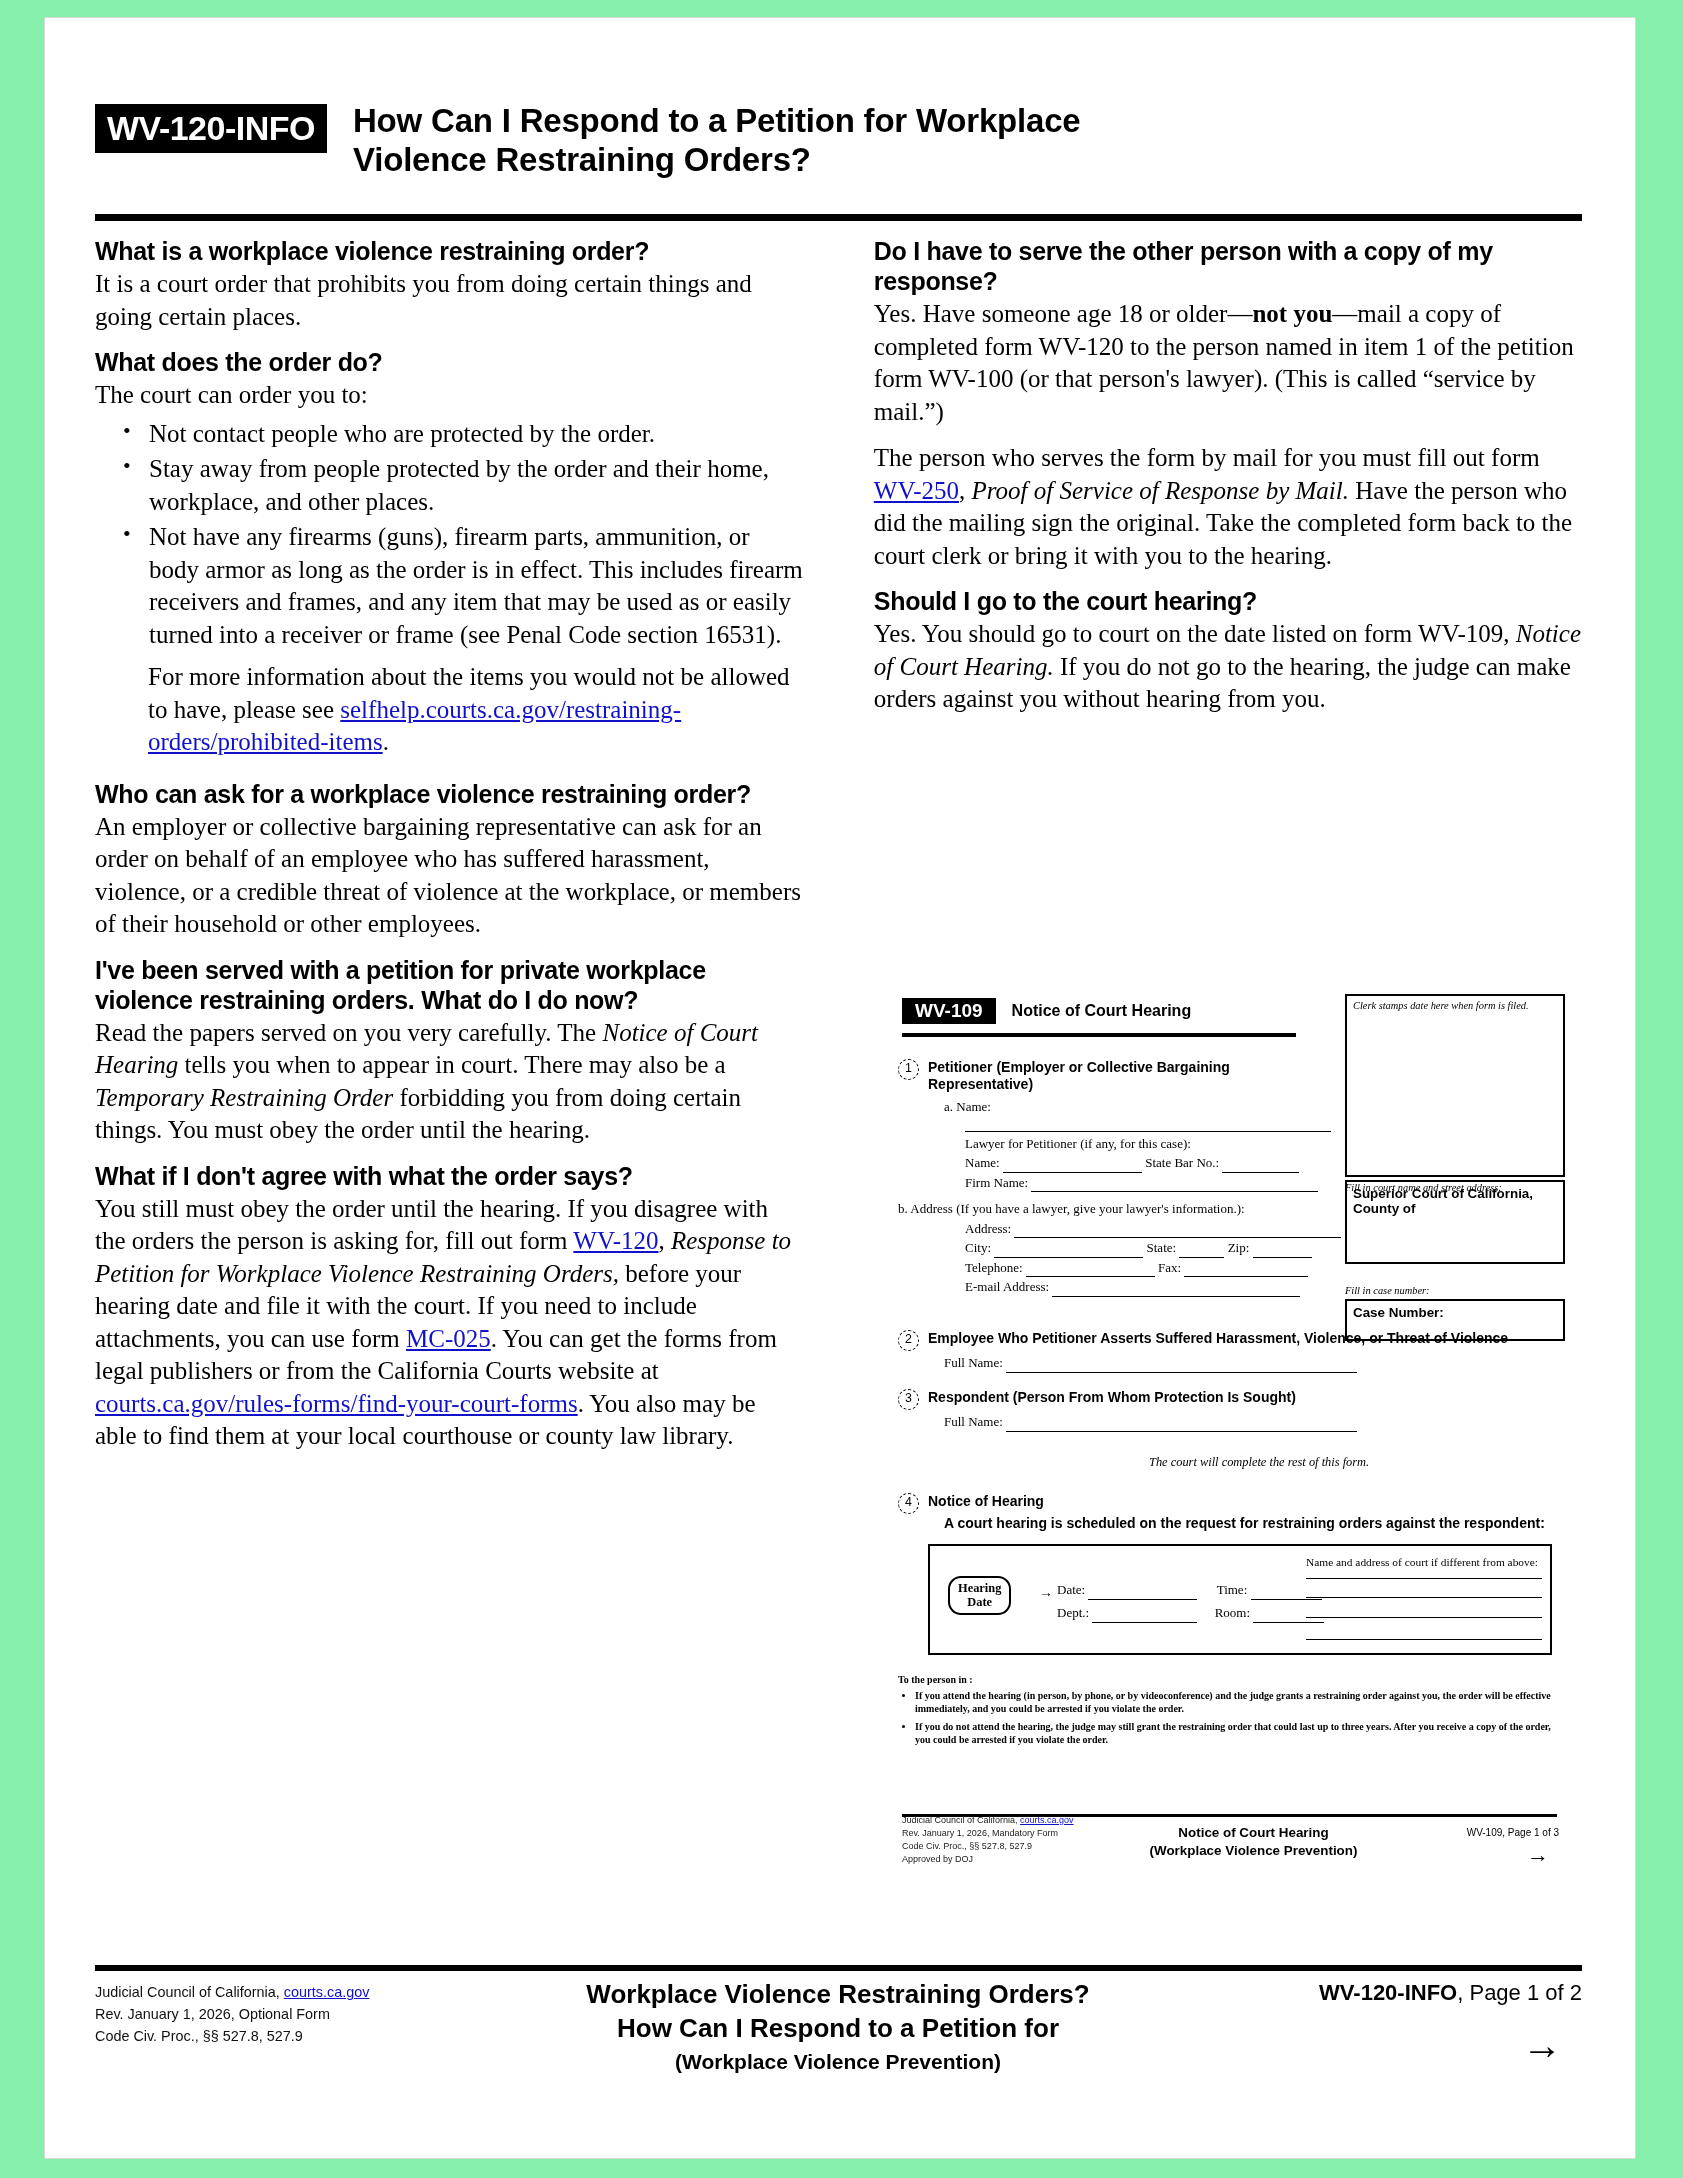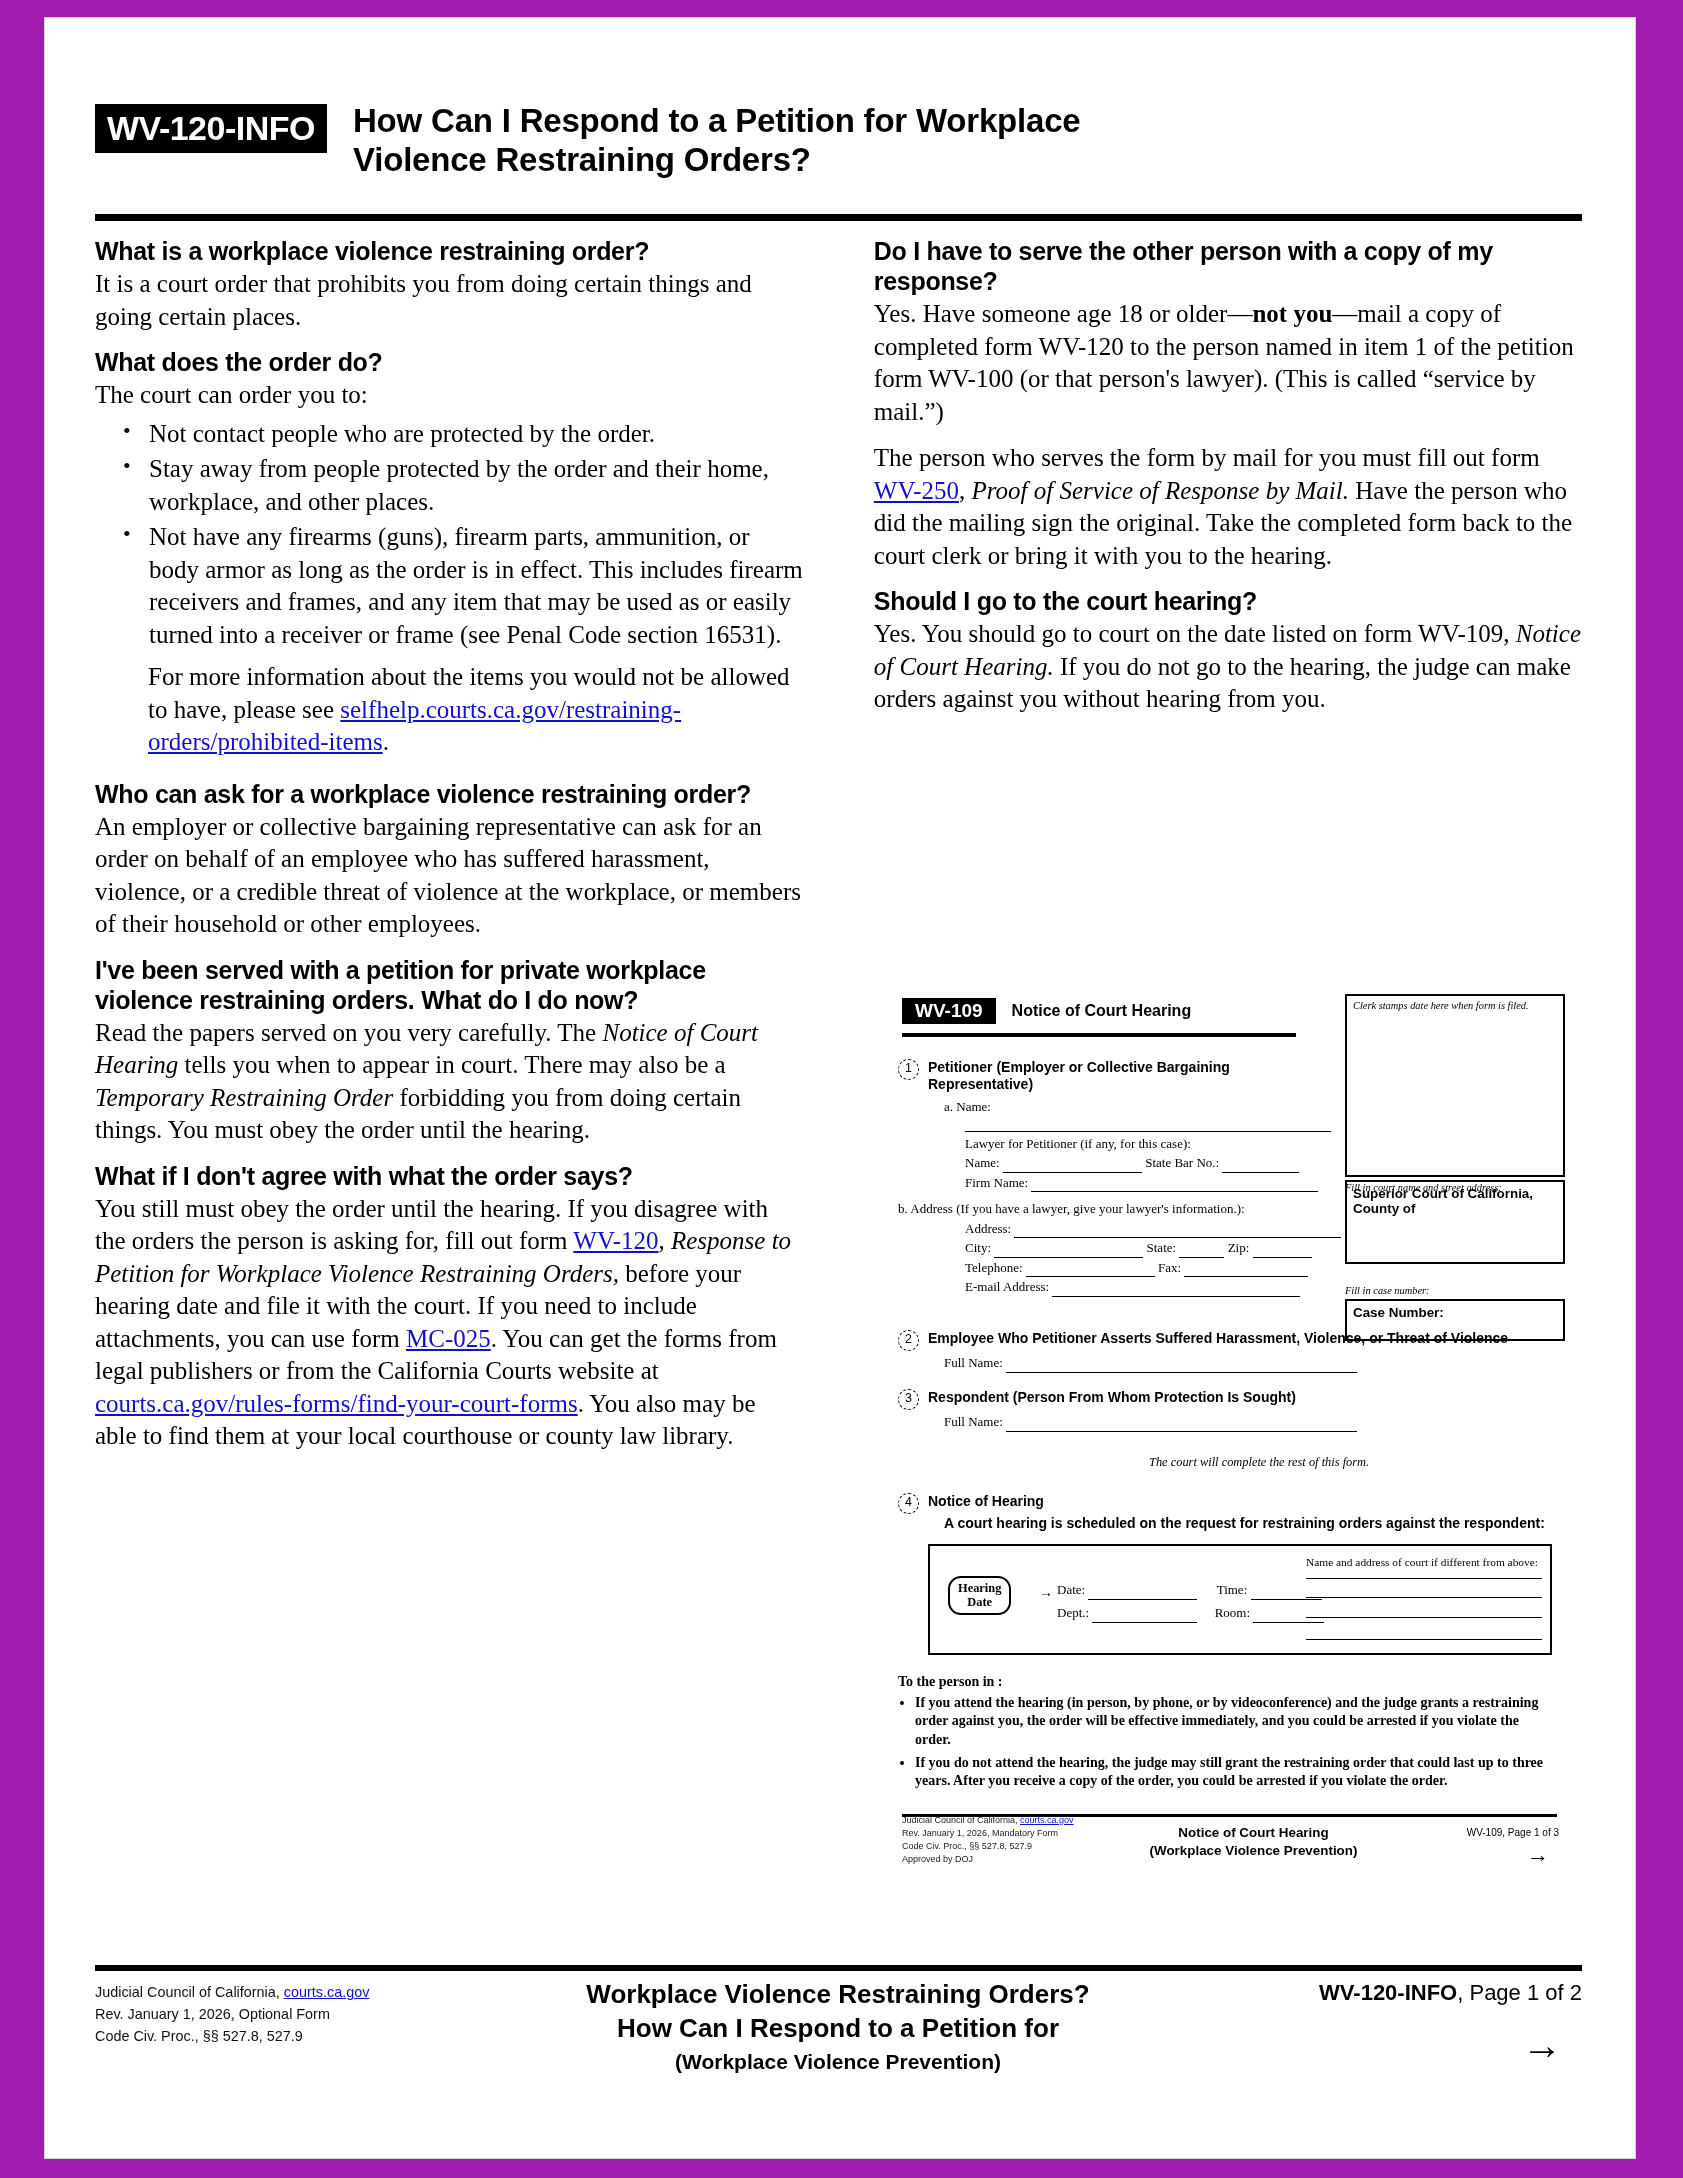--- a/index.html
+++ b/index.html
@@ -5,21 +5,21 @@
   html, body {
     margin: 0;
     padding: 0;
     background: #8a8a8a;
   }
   .page {
     position: relative;
     width: 1683px;
     height: 2178px;
     margin: 0 auto;
-    background: #a21caf;
+    background: #86efac;
     box-sizing: border-box;
     overflow: hidden;
     font-family: "Liberation Serif", serif;
     color: #000;
   }
   .sheet {
     position: absolute;
     left: 45px;
     top: 18px;
     width: 1590px;
@@ -253,21 +253,21 @@
     padding: 3px 8px;
     font-family: "Liberation Serif", serif;
     font-weight: bold;
     font-size: 12.4px;
     line-height: 1.15;
     text-align: center;
   }
   .fi-bullets {
     font-family: "Liberation Serif", serif;
     font-weight: bold;
-    font-size: 14px;
+    font-size: 10px;
     line-height: 1.30;
   }
   .fi-bullets ul { margin: 3px 0 0 0; padding-left: 17px; }
   .fi-bullets li { margin-bottom: 5px; }
   .fi-footrule {
     position: absolute; left: 20px; bottom: 57px;
     width: 655px; height: 3px; background: #000;
   }
   .fi-footleft {
     position: absolute; left: 20px; bottom: 8px;

